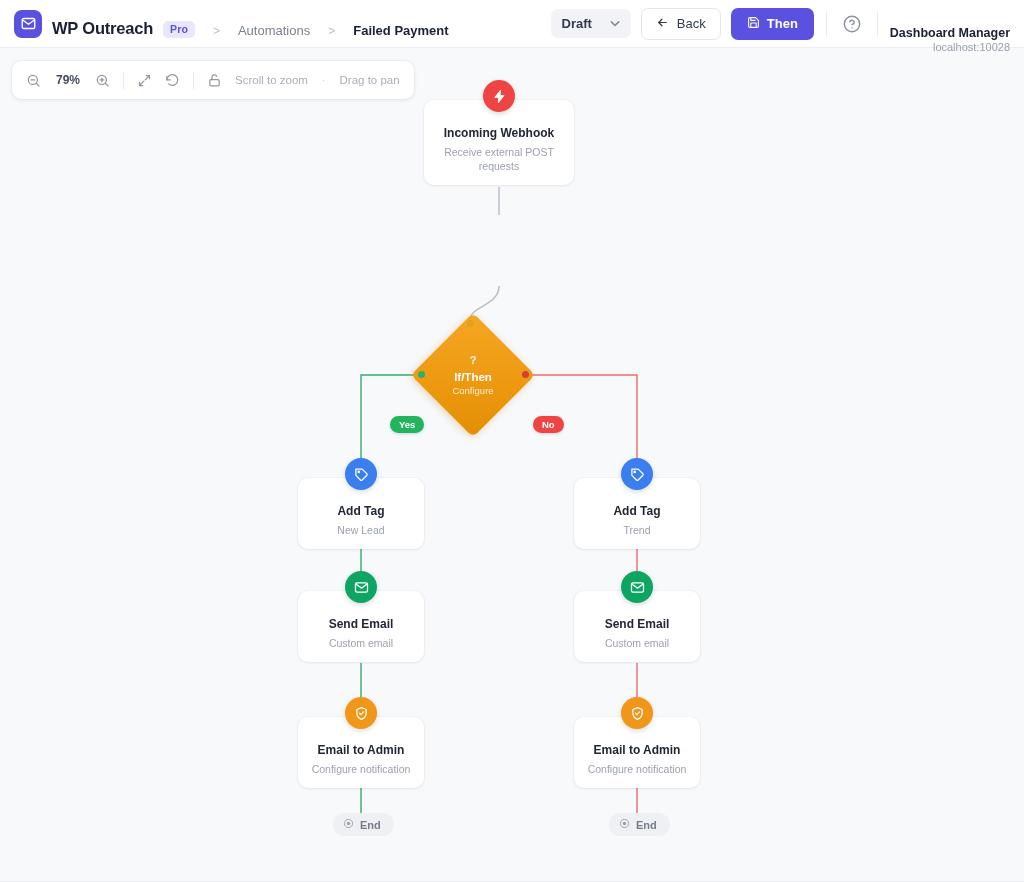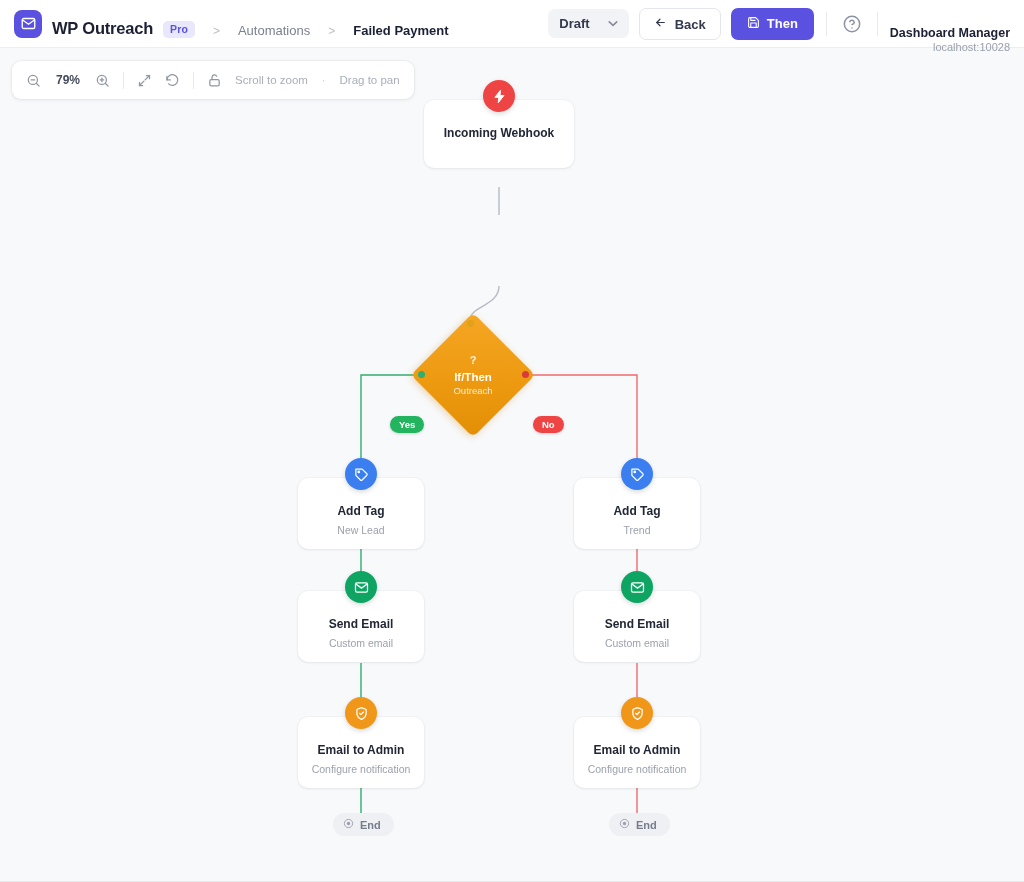--- a/index.html
+++ b/index.html
@@ -37,23 +37,23 @@
   .crumb-current { color:#1b2034; font-size:13px; font-weight:700; }
 
   .header-right { margin-left:auto; display:flex; align-items:center; gap:10px; }
   .status-select {
     display:flex; align-items:center; gap:18px;
     background:#f2f3f7; border-radius:7px; padding:7px 11px;
     font-size:13px; font-weight:700; color:#343a4d;
   }
   .caret { color:#868c9b; font-size:9px; }
   .btn-back {
-    display:flex; align-items:flex-end; gap:8px;
+    display:flex; align-items:flex-start; gap:8px;
     background:#fff; border:1px solid #e4e6ed; border-radius:7px;
-    padding:7px 14px; font-size:13px; font-weight:700; color:#343a4d;
+    padding:7px 14px; font-size:13px; font-weight:400; color:#343a4d;
   }
   .btn-save {
     display:flex; align-items:center; gap:7px;
     background:#5b51e0; border-radius:7px;
     padding:8px 16px; font-size:13px; font-weight:700; color:#fff;
   }
   .divider-v { width:1px; height:24px; background:#e8eaf0; margin:0 2px; }
   .help-btn {
     width:26px; height:26px; border-radius:50%;
     display:flex; align-items:center; justify-content:center;
@@ -280,30 +280,31 @@
     </div>
 
     <div class="node" style="left:424px; top:52px; width:150px;">
       <div class="node-badge" style="background:#ef4444;">
         <svg width="15" height="15" viewBox="0 0 24 24" fill="#ffffff" stroke="#ffffff" stroke-width="1.4" stroke-linejoin="round">
             <path d="M13.5 2 4.5 13.4h6.2L10 22l9.2-11.6h-6.3z"></path>
           </svg>
       </div>
       <div class="node-card" style="min-height:68px;">
         <div class="node-title">Incoming Webhook</div>
+        <div class="node-sub">Receive external POST requests</div>
       </div>
     </div>
 
 
     <div class="diamond-wrap" style="left:429px; top:283px; width:88px; height:88px;">
       <div class="diamond"></div>
       <div class="diamond-label">
         <span class="diamond-q">?</span>
         <span class="diamond-title">If/Then</span>
-        <span class="diamond-sub">Outreach</span>
+        <span class="diamond-sub">Configure</span>
       </div>
     </div>
 
     <div class="port" style="left:467px; top:272px; background:#e0a21a;"></div>
 
     <div class="port" style="left:418px; top:323px; background:#2fae6d;"></div>
     <div class="port" style="left:522px; top:323px; background:#d93b3b;"></div>
 
     <div class="branch-pill pill-yes" style="left:390px; top:368px;">Yes</div>
     <div class="branch-pill pill-no" style="left:533px; top:368px;">No</div>

